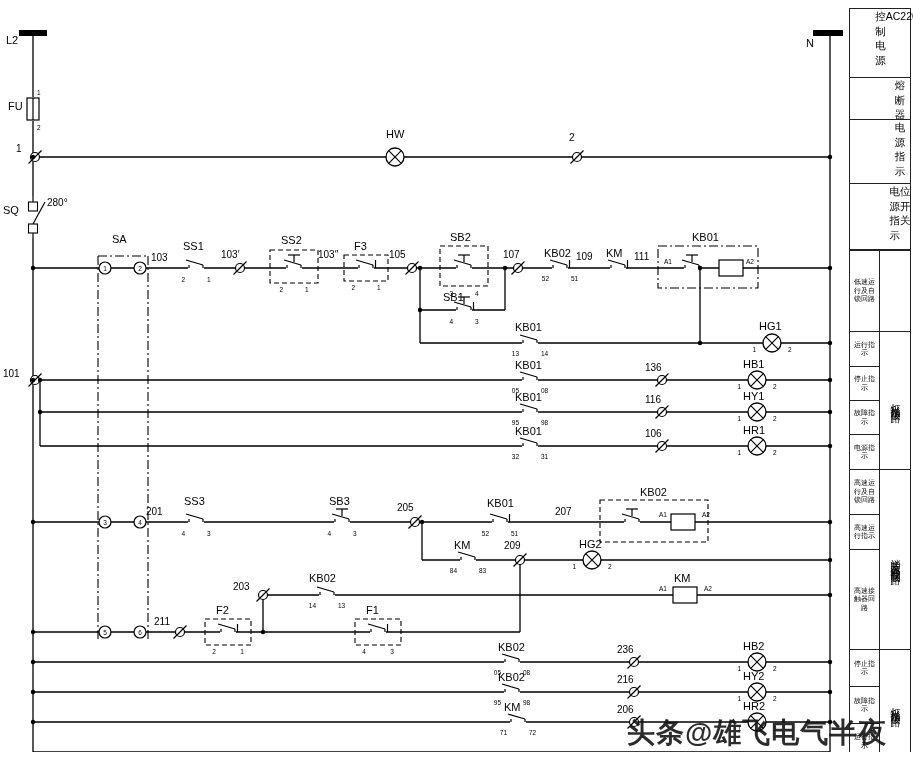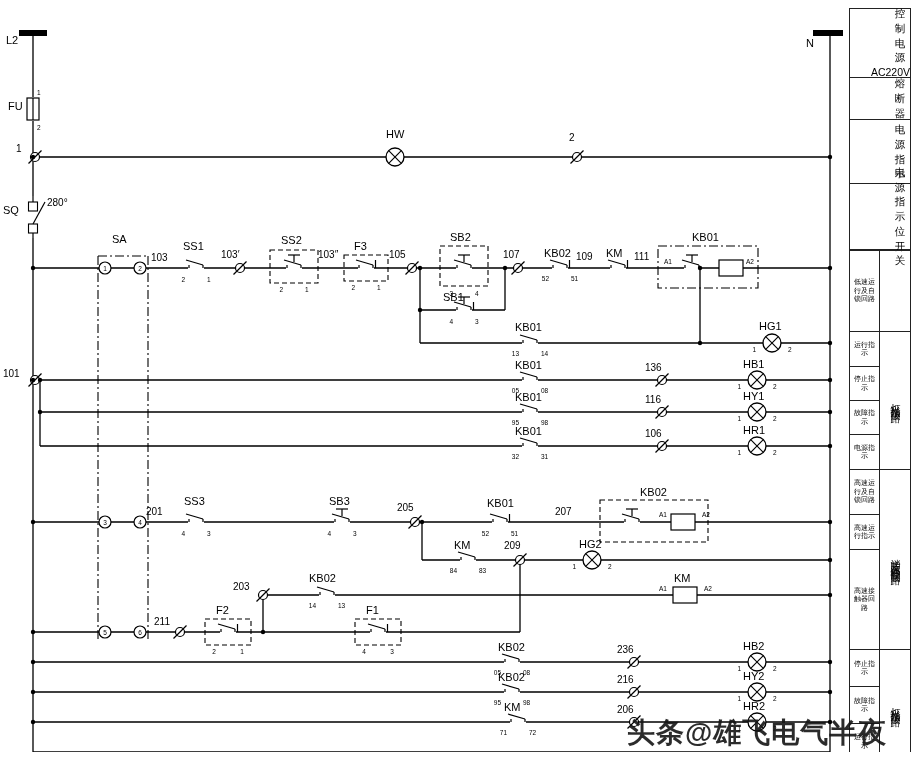--- a/index.html
+++ b/index.html
@@ -12,22 +12,22 @@
   .pn{font-size:6.5px}
   .te{text-anchor:end}
   .tm{text-anchor:middle}
   .w{stroke:#000;stroke-width:1.3;fill:none}
   .thick{stroke:#000;stroke-width:6;fill:none}
   .dash{stroke:#000;stroke-width:1.1;fill:none;stroke-dasharray:5 3}
   .dashdot{stroke:#000;stroke-width:1.1;fill:none;stroke-dasharray:9 3 2 3}
   .d{fill:#000}
   
   .panel{position:absolute;left:849px;top:8px;width:62px;color:#000;}
-  .pb{border:1px solid #222;border-top:none;box-sizing:border-box;display:flex;flex-direction:column;
-      align-items:flex-end;justify-content:center;text-align:center;font-size:10.5px;line-height:1.4;padding-left:40px;}
+  .pb{border:1px solid #222;border-top:none;box-sizing:border-box;display:flex;flex-direction:row;
+      align-items:flex-start;justify-content:center;text-align:center;font-size:10.5px;line-height:1.4;padding-left:40px;}
   .pb:first-child{border-top:1px solid #222;}
   .psplit{display:flex;}
   .pcl{width:31px;display:flex;flex-direction:column;box-sizing:border-box;}
   .pcr{width:32px;margin-left:-1px;display:flex;flex-direction:column;box-sizing:border-box;}
   .prow{border:1px solid #222;border-top:none;box-sizing:border-box;font-size:7px;line-height:1.2;
         display:flex;align-items:center;justify-content:center;text-align:center;word-break:break-all;padding:1px;}
   .pg{border:1px solid #222;border-top:none;box-sizing:border-box;display:flex;align-items:center;justify-content:center;}
   .vt{writing-mode:vertical-rl;text-orientation:upright;font-size:10px;letter-spacing:2px;}
   .wm{position:absolute;left:627px;top:714px;font-size:28px;font-weight:bold;color:rgba(20,20,20,.9);
       letter-spacing:1px;z-index:5;white-space:nowrap;}

